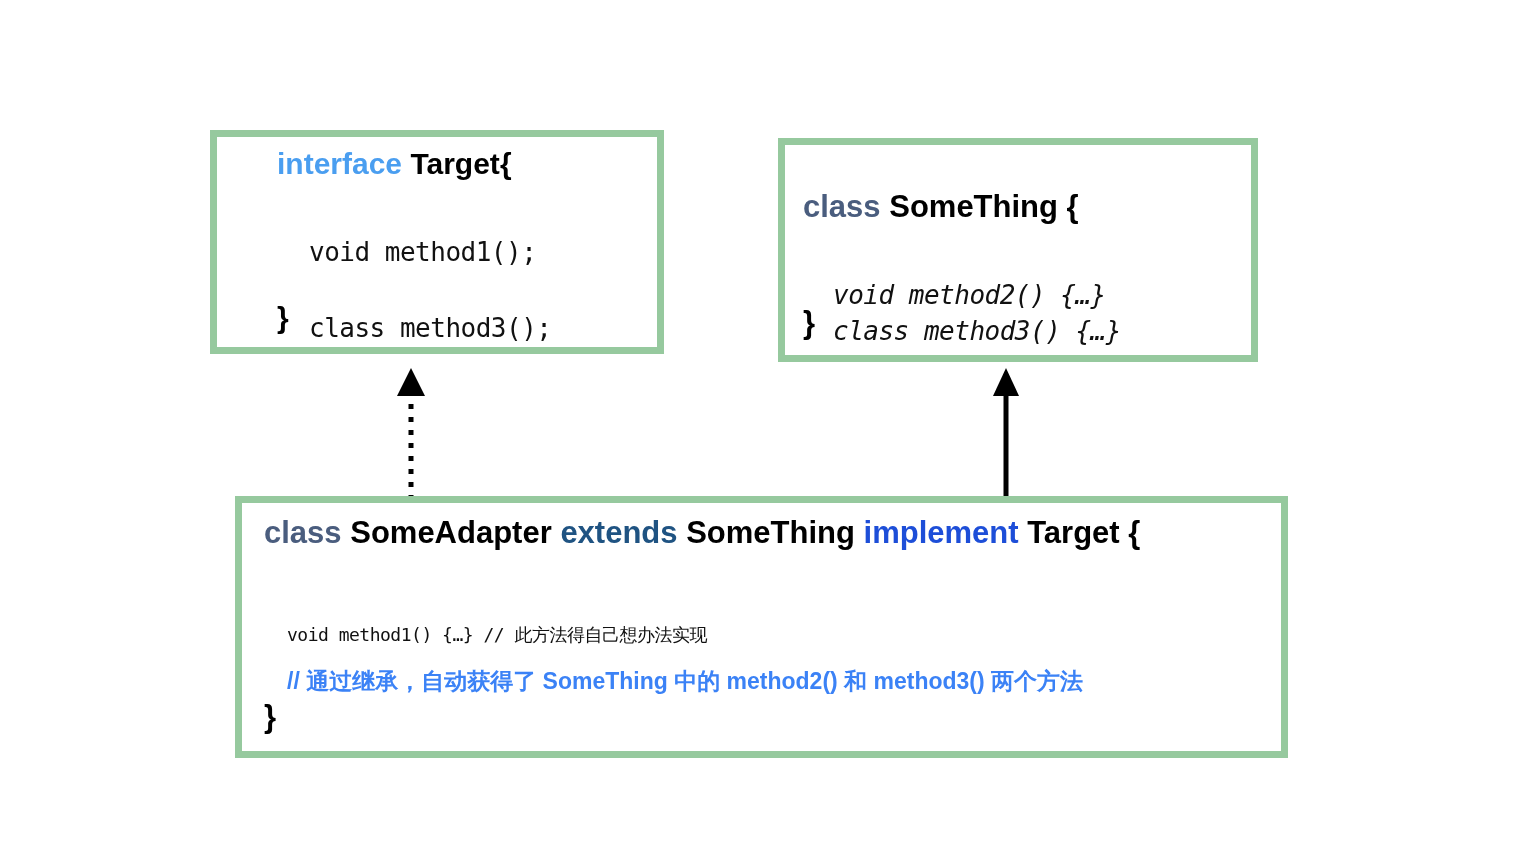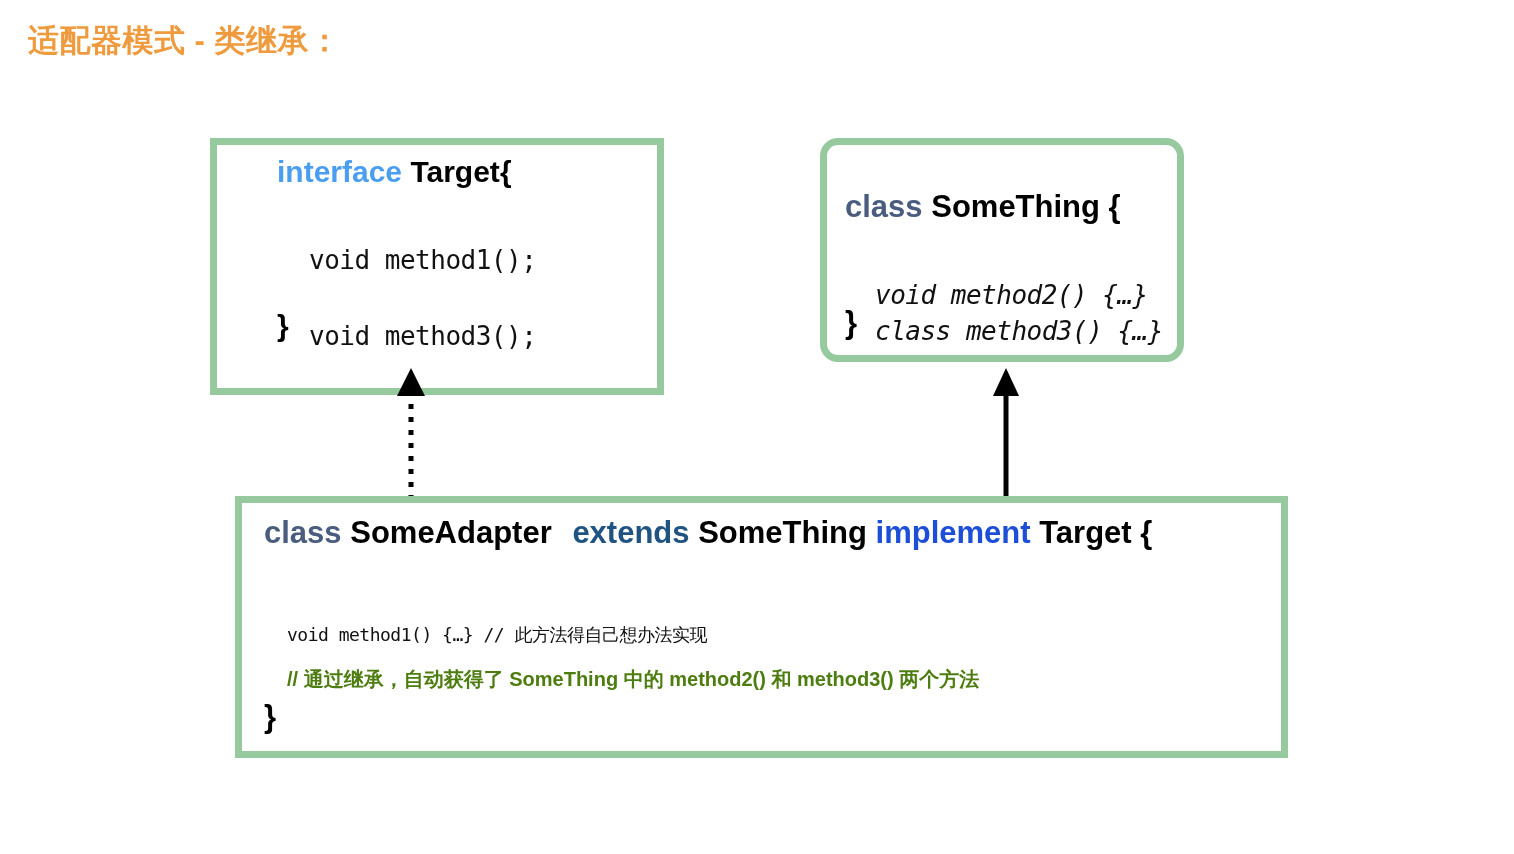--- a/index.html
+++ b/index.html
@@ -44,42 +44,42 @@
 
   .box-header {
     white-space: nowrap;
     font-weight: bold;
     font-family: "Liberation Sans", sans-serif;
     color: #000000;
   }
 
   .kw-interface { color: #4a9ef0; }
   .kw-class     { color: #4a5d7e; }
-  .kw-extends   { color: #1f5382; margin-left: 12px; }
+  .kw-extends   { color: #1f5382; }
   .kw-implement { color: #1d4ed8; }
 
   .code-line {
     font-family: "DejaVu Sans Mono", "Liberation Mono", monospace;
     color: #111111;
     white-space: pre;
     margin-top: 48px;
   }
 
   .brace-close {
     font-family: "Liberation Sans", sans-serif;
     font-weight: bold;
     color: #000000;
   }
 
   
   #box-target {
     left: 210px;
-    top: 138px;
+    top: 130px;
     width: 454px;
-    height: 257px;
+    height: 224px;
     text-decoration: underline;
   }
   #box-target .box-header {
     position: absolute;
     left: 60px;
     top: 10px;
     font-size: 30px;
   }
   #box-target .code-line {
     position: absolute;
@@ -92,25 +92,24 @@
   #box-target .l3 { top: 128px; }
   #box-target .brace-close {
     position: absolute;
     left: 60px;
     top: 164px;
     font-size: 30px;
   }
 
   
   #box-something {
-    left: 820px;
+    left: 778px;
     top: 138px;
-    width: 364px;
+    width: 480px;
     height: 224px;
-    border-radius: 18px;
   }
   #box-something .box-header {
     position: absolute;
     left: 18px;
     top: 44px;
     font-size: 31px;
   }
   #box-something .code-line {
     position: absolute;
     left: 48px;
@@ -144,23 +143,23 @@
     position: absolute;
     left: 45px;
     top: 72px;
     font-size: 18px;
     letter-spacing: -0.5px;
   }
   #box-adapter .comment-line {
     position: absolute;
     left: 45px;
     top: 163px;
-    font-size: 20px;
-    font-weight: bold;
-    color: #4d7c0f;
+    font-size: 23px;
+    font-weight: bold;
+    color: #3b82f6;
     font-family: "Liberation Sans", sans-serif;
     white-space: nowrap;
   }
   #box-adapter .brace-close {
     position: absolute;
     left: 22px;
     top: 196px;
     font-size: 31px;
   }
 
@@ -179,29 +178,28 @@
     top: 366px;
     width: 52px;
     height: 134px;
   }
 </style>
 </head>
 <body>
 
 <div id="canvas">
 
-  <div class="page-title">适配器模式 - 类继承：</div>
 
   <div class="uml-box" id="box-target">
     <div class="box-header">
       <span class="kw-interface">interface</span>
       <span>Target</span><span>{</span>
     </div>
     <div class="code-line l1">void method1();</div>
-    <div class="code-line l3">void method3();</div>
+    <div class="code-line l3">class method3();</div>
     <div class="brace-close">}</div>
   </div>
 
   <div class="uml-box" id="box-something">
     <div class="box-header">
       <span class="kw-class">class</span>
       <span>SomeThing</span>
       <span>{</span>
     </div>
     <div class="code-line l1">void method2() {…}</div>

